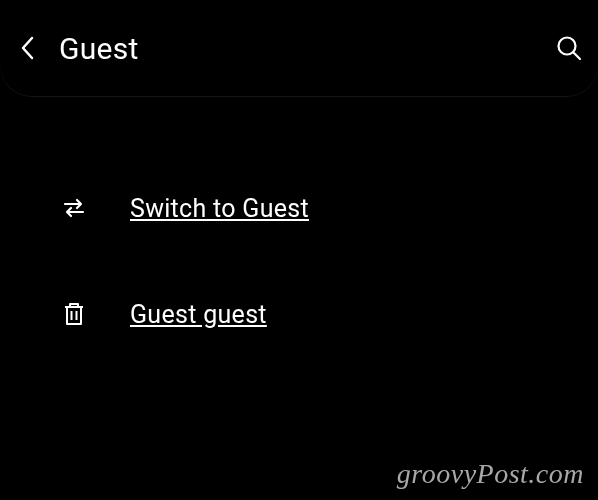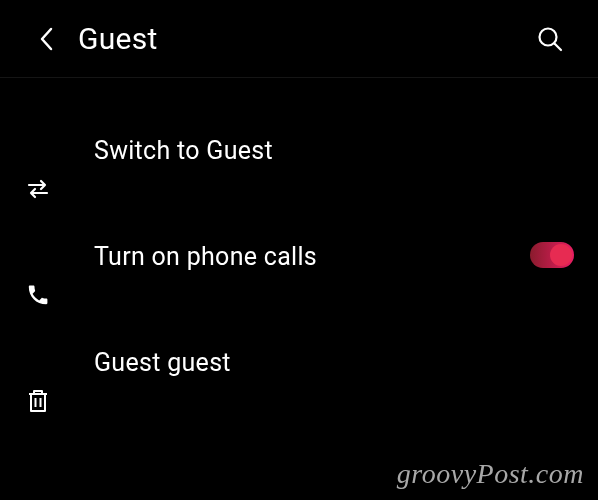--- a/index.html
+++ b/index.html
@@ -8,23 +8,24 @@
       height: 500px;
       background: #000;
       color: #fff;
       font-family: -apple-system, BlinkMacSystemFont, "Segoe UI", Roboto, Helvetica, Arial, sans-serif;
       overflow: hidden;
       position: relative;
     }
     .header {
       display: flex;
       align-items: center;
-      height: 78px;
-      padding: 0 30px;
+      height: 97px;
+      padding: 0 11px;
       border-bottom: 1px solid #151515;
+      border-radius: 32px;
     }
     .back-btn {
       display: flex;
       align-items: center;
       justify-content: center;
       width: 32px;
       height: 32px;
       cursor: pointer;
     }
     .title {
@@ -40,22 +41,24 @@
       justify-content: center;
       width: 36px;
       height: 36px;
       cursor: pointer;
     }
     .list {
       padding-top: 58px;
     }
     .row {
       display: flex;
-      padding: 0 24px;
+      align-items: center;
+      padding: 0 60px;
       height: 106px;
+      text-decoration: underline;
     }
     .row-icon {
       width: 28px;
       display: flex;
       align-items: center;
       justify-content: center;
       flex-shrink: 0;
     }
     .row-label {
       font-size: 25px;
@@ -118,29 +121,20 @@
   <div class="row">
     <div class="row-icon">
       <svg width="26" height="20" viewBox="0 0 26 20" fill="none">
         <path d="M4 6 L20 6 M20 6 L16 2 M20 6 L16 10" stroke="#ffffff" stroke-width="2.2" stroke-linecap="round" stroke-linejoin="round"></path>
         <path d="M22 14 L6 14 M6 14 L10 10 M6 14 L10 18" stroke="#ffffff" stroke-width="2.2" stroke-linecap="round" stroke-linejoin="round"></path>
       </svg>
     </div>
     <div class="row-label">Switch to Guest</div>
   </div>
 
-  <div class="row">
-    <div class="row-icon">
-      <svg width="24" height="24" viewBox="0 0 24 24" fill="#ffffff">
-        <path d="M6.6 10.8c1.4 2.8 3.8 5.2 6.6 6.6l2.2-2.2c.3-.3.7-.4 1.1-.3 1.2.4 2.5.6 3.8.6.6 0 1.1.5 1.1 1.1v3.5c0 .6-.5 1.1-1.1 1.1C10.1 21.2 2.8 13.9 2.8 3.7c0-.6.5-1.1 1.1-1.1h3.5c.6 0 1.1.5 1.1 1.1 0 1.3.2 2.6.6 3.8.1.4 0 .8-.3 1.1L6.6 10.8z"></path>
-      </svg>
-    </div>
-    <div class="row-label">Turn on phone calls</div>
-    <div class="toggle"></div>
-  </div>
 
   <div class="row">
     <div class="row-icon">
       <svg width="22" height="26" viewBox="0 0 22 26" fill="none">
         <path d="M2 6 L20 6" stroke="#ffffff" stroke-width="2"></path>
         <path d="M7 6 L7 3 L15 3 L15 6" stroke="#ffffff" stroke-width="2" stroke-linejoin="round"></path>
         <path d="M4 6 L4 23 L18 23 L18 6" stroke="#ffffff" stroke-width="2" stroke-linejoin="round"></path>
         <line x1="8.5" y1="10" x2="8.5" y2="19" stroke="#ffffff" stroke-width="2"></line>
         <line x1="13.5" y1="10" x2="13.5" y2="19" stroke="#ffffff" stroke-width="2"></line>
       </svg>

